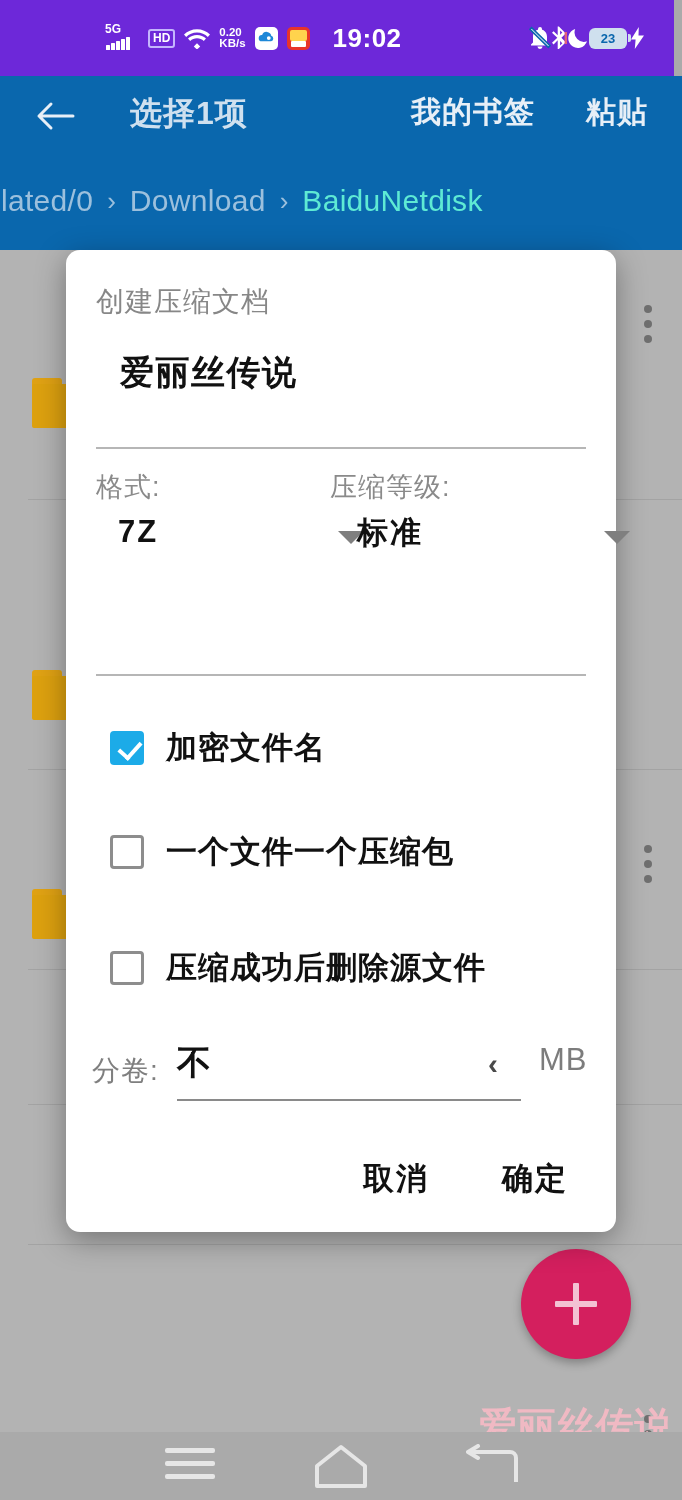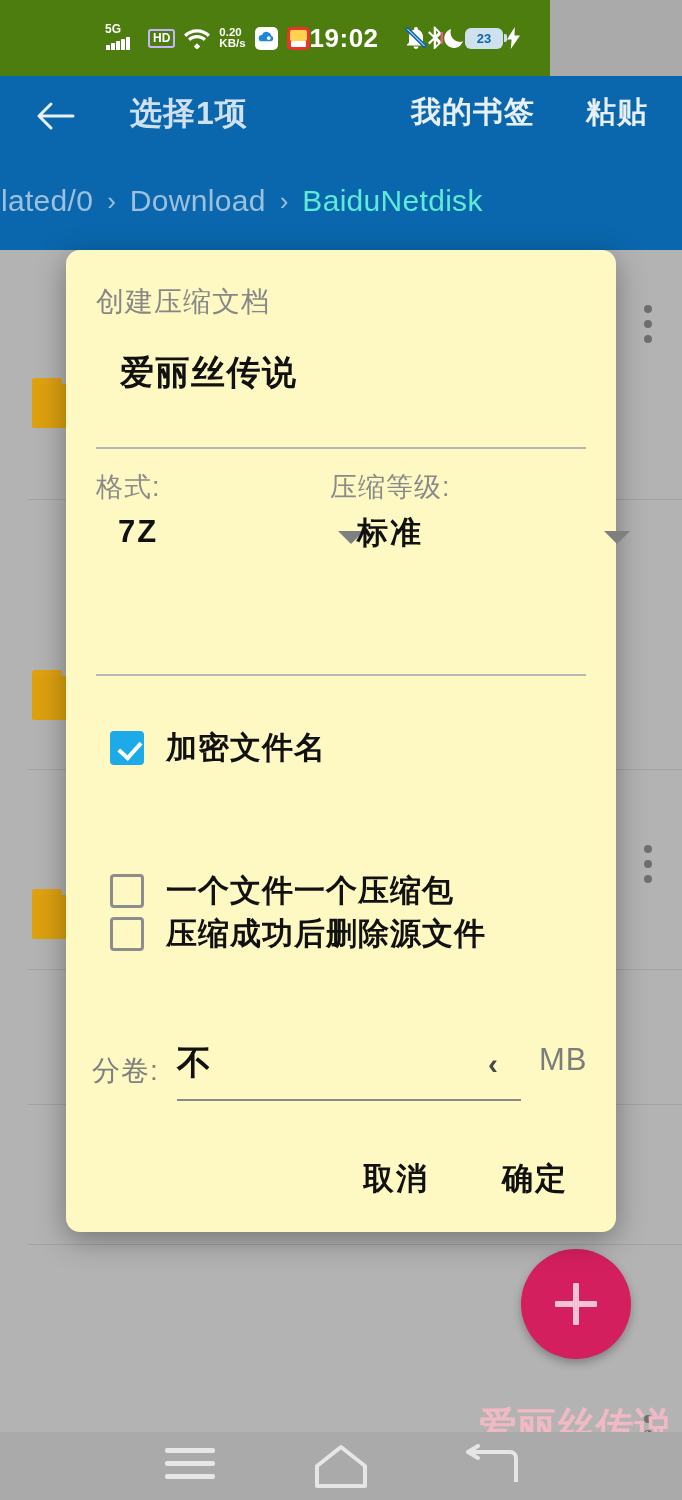--- a/index.html
+++ b/index.html
@@ -5,38 +5,38 @@
   html,body{margin:0;padding:0;}
   body{
     width:682px;height:1500px;overflow:hidden;position:relative;
     background:#aaaaaa;
     font-family:"Liberation Sans","DejaVu Sans",sans-serif;
     -webkit-font-smoothing:antialiased;
   }
 
   
   #status-bar{
-    position:absolute;left:0;top:0;width:550px;height:76px;
-    background:#4d7c0f;display:flex;align-items:center;
+    position:absolute;left:0;top:0;width:674px;height:76px;
+    background:#6d28d9;display:flex;align-items:center;
   }
   .sb-left{display:flex;align-items:center;gap:9px;margin-left:105px;}
   .sb-right{display:flex;align-items:center;position:absolute;right:30px;}
   .glyph{color:#fff;fill:#fff;display:block;}
   .net5g{position:relative;width:34px;height:26px;}
   .net5g .lbl{position:absolute;left:0;top:-2px;font-size:12px;font-weight:700;color:#fff;line-height:1;}
   .bars{position:absolute;bottom:1px;left:1px;display:flex;align-items:flex-end;gap:1.5px;height:13px;}
   .bars i{display:block;width:3.5px;background:#fff;border-radius:0.5px;}
   .hd-box{border:2px solid #c4b5fd;border-radius:3px;padding:0px 3px;font-size:12px;font-weight:700;color:#fff;line-height:15px;}
   .kbs{font-size:11.5px;font-weight:700;color:#fff;line-height:11.5px;text-align:left;}
   .appicon{width:23px;height:23px;border-radius:5px;display:flex;align-items:center;justify-content:center;}
   .ai-blue{background:#fff;}
   .ai-red{background:#e8342a;position:relative;overflow:hidden;}
   .ai-red:before{content:"";position:absolute;left:3px;top:3px;width:17px;height:11px;background:#ffd34d;border-radius:2px;}
   .ai-red:after{content:"";position:absolute;left:4px;bottom:3px;width:15px;height:6px;background:#fff;border-radius:1px;}
-  #clock{color:#fff;font-size:26px;font-weight:600;letter-spacing:0.5px;}
+  #clock{color:#fff;font-size:26px;font-weight:600;margin-left:23px;letter-spacing:0.5px;}
   .battery{display:flex;align-items:center;}
   .bat-body{width:38px;height:21px;border-radius:6px;background:#cfe0ee;display:flex;align-items:center;justify-content:center;}
   .bat-body span{font-size:13px;font-weight:700;color:#0a67ad;line-height:1;}
   .bat-cap{width:3px;height:8px;background:#cfe0ee;border-radius:0 2px 2px 0;margin-left:1px;}
 
   
   #app-bar{
     position:absolute;left:0;top:76px;width:682px;height:174px;background:#0a67ad;
   }
   #back-arrow{position:absolute;left:35px;top:20px;width:40px;height:40px;cursor:pointer;}
@@ -78,21 +78,21 @@
   
   #nav-bar{position:absolute;left:0;top:1432px;width:682px;height:68px;background:#aaaaaa;}
   #nav-recents{position:absolute;left:165px;top:16px;width:50px;height:36px;cursor:pointer;}
   #nav-recents i{display:block;width:50px;height:5px;background:#e6e6e6;border-radius:2px;margin-bottom:8px;}
   #nav-home{position:absolute;left:313px;top:10px;width:56px;height:48px;cursor:pointer;}
   #nav-back{position:absolute;left:466px;top:12px;width:54px;height:44px;cursor:pointer;}
 
   
   #dialog{
     position:absolute;left:66px;top:250px;width:550px;height:982px;
-    background:#fef9c3;border-radius:14px;box-shadow:0 8px 30px rgba(0,0,0,.35);
+    background:#ffffff;border-radius:14px;box-shadow:0 8px 30px rgba(0,0,0,.35);
     box-sizing:border-box;
   }
   #dlg-title{position:absolute;left:30px;top:33px;font-size:28px;color:#878787;letter-spacing:1px;}
   #archive-name{position:absolute;left:54px;top:100px;font-size:34px;color:#111;font-weight:700;letter-spacing:1.5px;}
   #name-underline{position:absolute;left:30px;top:197px;width:490px;height:2px;background:#b6b6b6;}
 
   #format-label{position:absolute;left:30px;top:219px;font-size:27px;color:#8a8a8a;letter-spacing:1px;}
   #format-value{position:absolute;left:52px;top:264px;font-size:31px;color:#111;font-weight:700;letter-spacing:2px;}
   #format-caret{position:absolute;left:272px;top:281px;}
   #level-label{position:absolute;left:264px;top:219px;font-size:27px;color:#8a8a8a;letter-spacing:1px;}
@@ -102,22 +102,22 @@
 
   #password-value{position:absolute;left:54px;top:328px;font-size:33px;color:#111;font-weight:700;letter-spacing:1.5px;}
   #pass-underline{position:absolute;left:30px;top:424px;width:490px;height:2px;background:#b6b6b6;}
 
   .cbrow{position:absolute;left:44px;display:flex;align-items:center;cursor:pointer;}
   .cbbox{width:34px;height:34px;box-sizing:border-box;border:3px solid #8d8d8d;border-radius:4px;background:transparent;}
   .cbbox.on{background:#1cabe8;border-color:#1cabe8;position:relative;}
   .cbbox.on:after{content:"";position:absolute;left:10px;top:3px;width:10px;height:18px;border:solid #fff;border-width:0 4px 4px 0;transform:rotate(42deg);}
   .cblabel{margin-left:22px;font-size:31px;color:#111;font-weight:700;letter-spacing:1px;}
   #cb-encrypt{top:477px;}
-  #cb-separate{top:620px;align-items:center;}
-  #cb-delete{top:663px;}
+  #cb-separate{top:581px;align-items:center;}
+  #cb-delete{top:697px;}
 
   #split-label{position:absolute;left:26px;top:802px;font-size:28px;color:#7f7f7f;letter-spacing:1px;}
   #split-value{position:absolute;left:111px;top:790px;font-size:34px;color:#111;font-weight:700;}
   #split-underline{position:absolute;left:111px;top:849px;width:344px;height:2px;background:#8a8a8a;}
   #split-prev{position:absolute;left:422px;top:797px;font-size:30px;color:#4a4a4a;font-weight:700;cursor:pointer;}
   #split-unit{position:absolute;left:473px;top:792px;font-size:31px;color:#7c7c7c;letter-spacing:1px;}
 
   #btn-cancel{position:absolute;left:297px;top:908px;font-size:31px;color:#111;font-weight:700;letter-spacing:2px;cursor:pointer;}
   #btn-ok{position:absolute;left:436px;top:908px;font-size:31px;color:#111;font-weight:700;letter-spacing:2px;cursor:pointer;}
 </style>

